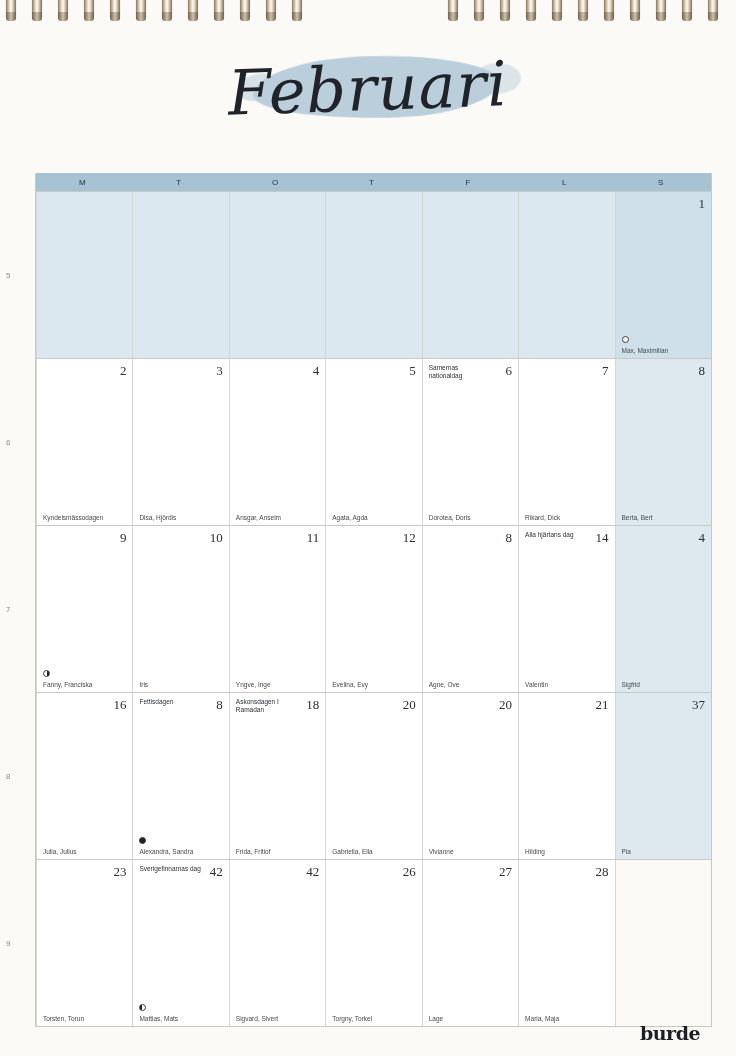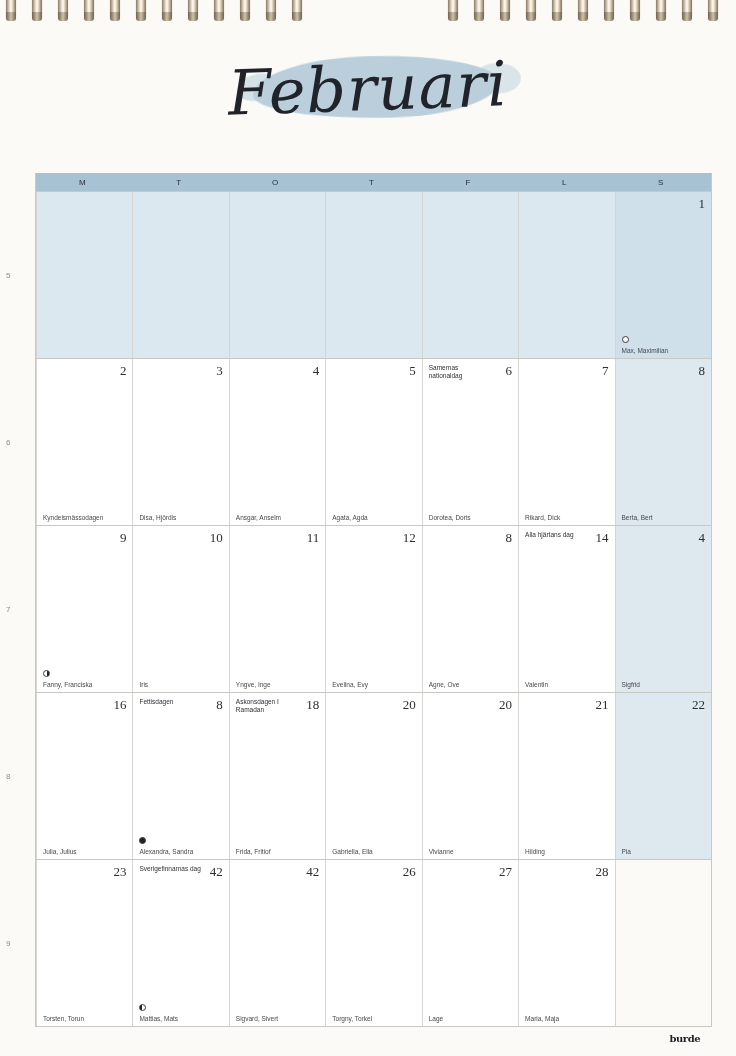--- a/index.html
+++ b/index.html
@@ -137,21 +137,21 @@
   }
   .moon.new{background:#222;}
   .moon.full{background:#fff;}
   .moon.first{background:linear-gradient(90deg,#222 50%,#fff 50%);}
   .moon.last{background:linear-gradient(90deg,#fff 50%,#222 50%);}
 
   
   .brand{
     position:absolute;right:36px;bottom:12px;
     font-family:"DejaVu Serif", serif;
-    font-size:10px;font-weight:bold;color:#1d2126;
+    font-size:19px;font-weight:bold;color:#1d2126;
     letter-spacing:-0.5px;
   }
 </style>
 </head>
 <body>
 
 <div class="binding">
   <div class="binding-notch"></div>
 <div class="ring" style="left: 6px;"></div>
     <div class="ring" style="left: 32px;"></div>
@@ -340,21 +340,21 @@
       <div class="daynum">20</div>
       <div class="note"></div>
       <div class="names">Vivianne</div>
     </div>
     <div class="day">
       <div class="daynum">21</div>
       <div class="note"></div>
       <div class="names">Hilding</div>
     </div>
     <div class="day sun">
-      <div class="daynum">22</div>
+      <div class="daynum">37</div>
       <div class="note"></div>
       <div class="names">Pia</div>
     </div>
   </div>
 
   <div class="week w5">
     <div class="wk-num">9</div>
     <div class="day">
       <div class="daynum">23</div>
       <div class="note"></div>

